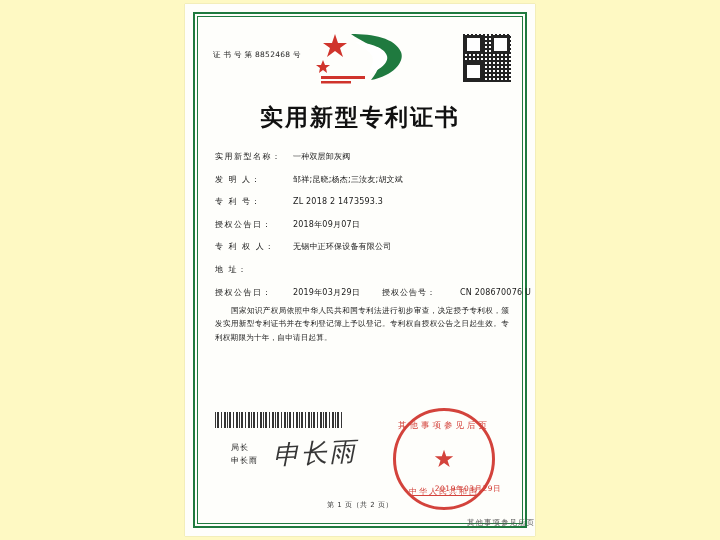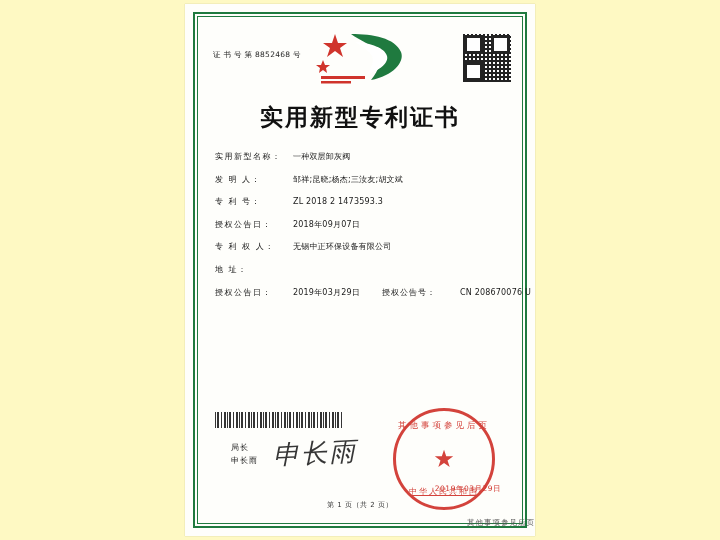--- a/index.html
+++ b/index.html
@@ -319,20 +319,21 @@
       </div>
       <div class="field-row inline-two">
         <span class="field-label">授权公告日：</span>
         <span class="field-value">2019年03月29日</span>
         <span class="field-label2">授权公告号：</span>
         <span class="field-value">CN 208670076 U</span>
       </div>
     </div>
 
     <div class="body-text">
+      <p>国家知识产权局依照中华人民共和国专利法进行初步审查，决定授予专利权，颁发实用新型专利证书并在专利登记簿上予以登记。专利权自授权公告之日起生效。专利权期限为十年，自申请日起算。</p>
     </div>
 
     <div class="barcode"></div>
 
     <div class="sig-block">
       <div>局长</div>
       <div>申长雨</div>
     </div>
     <div class="sig-script">申长雨</div>
 

